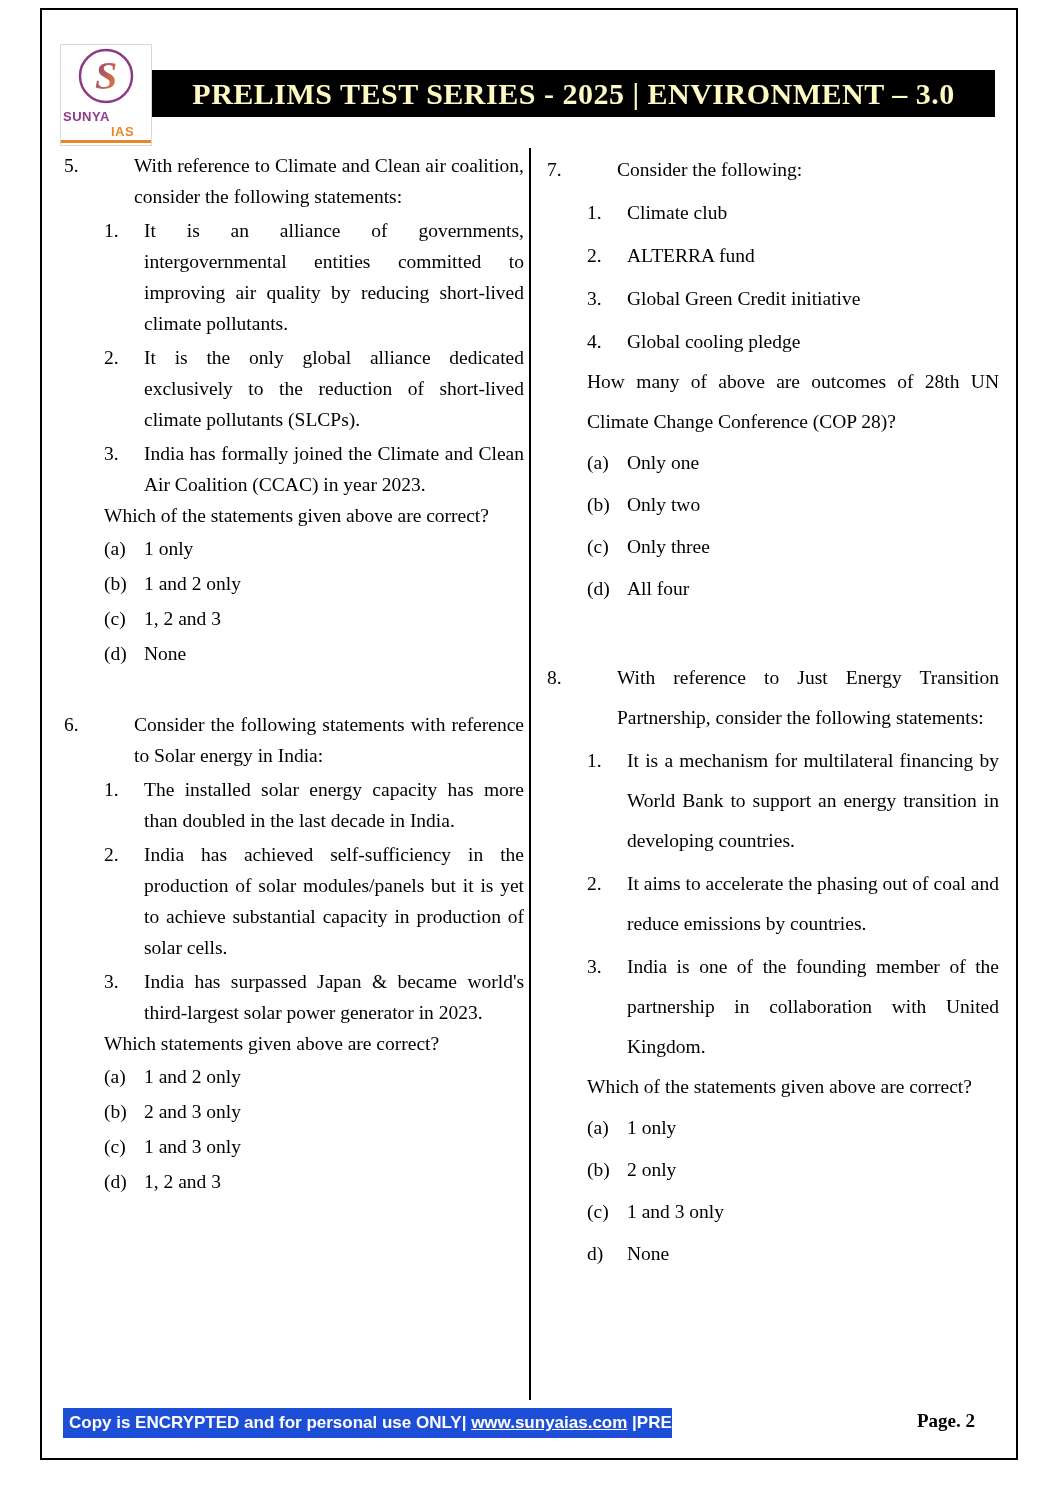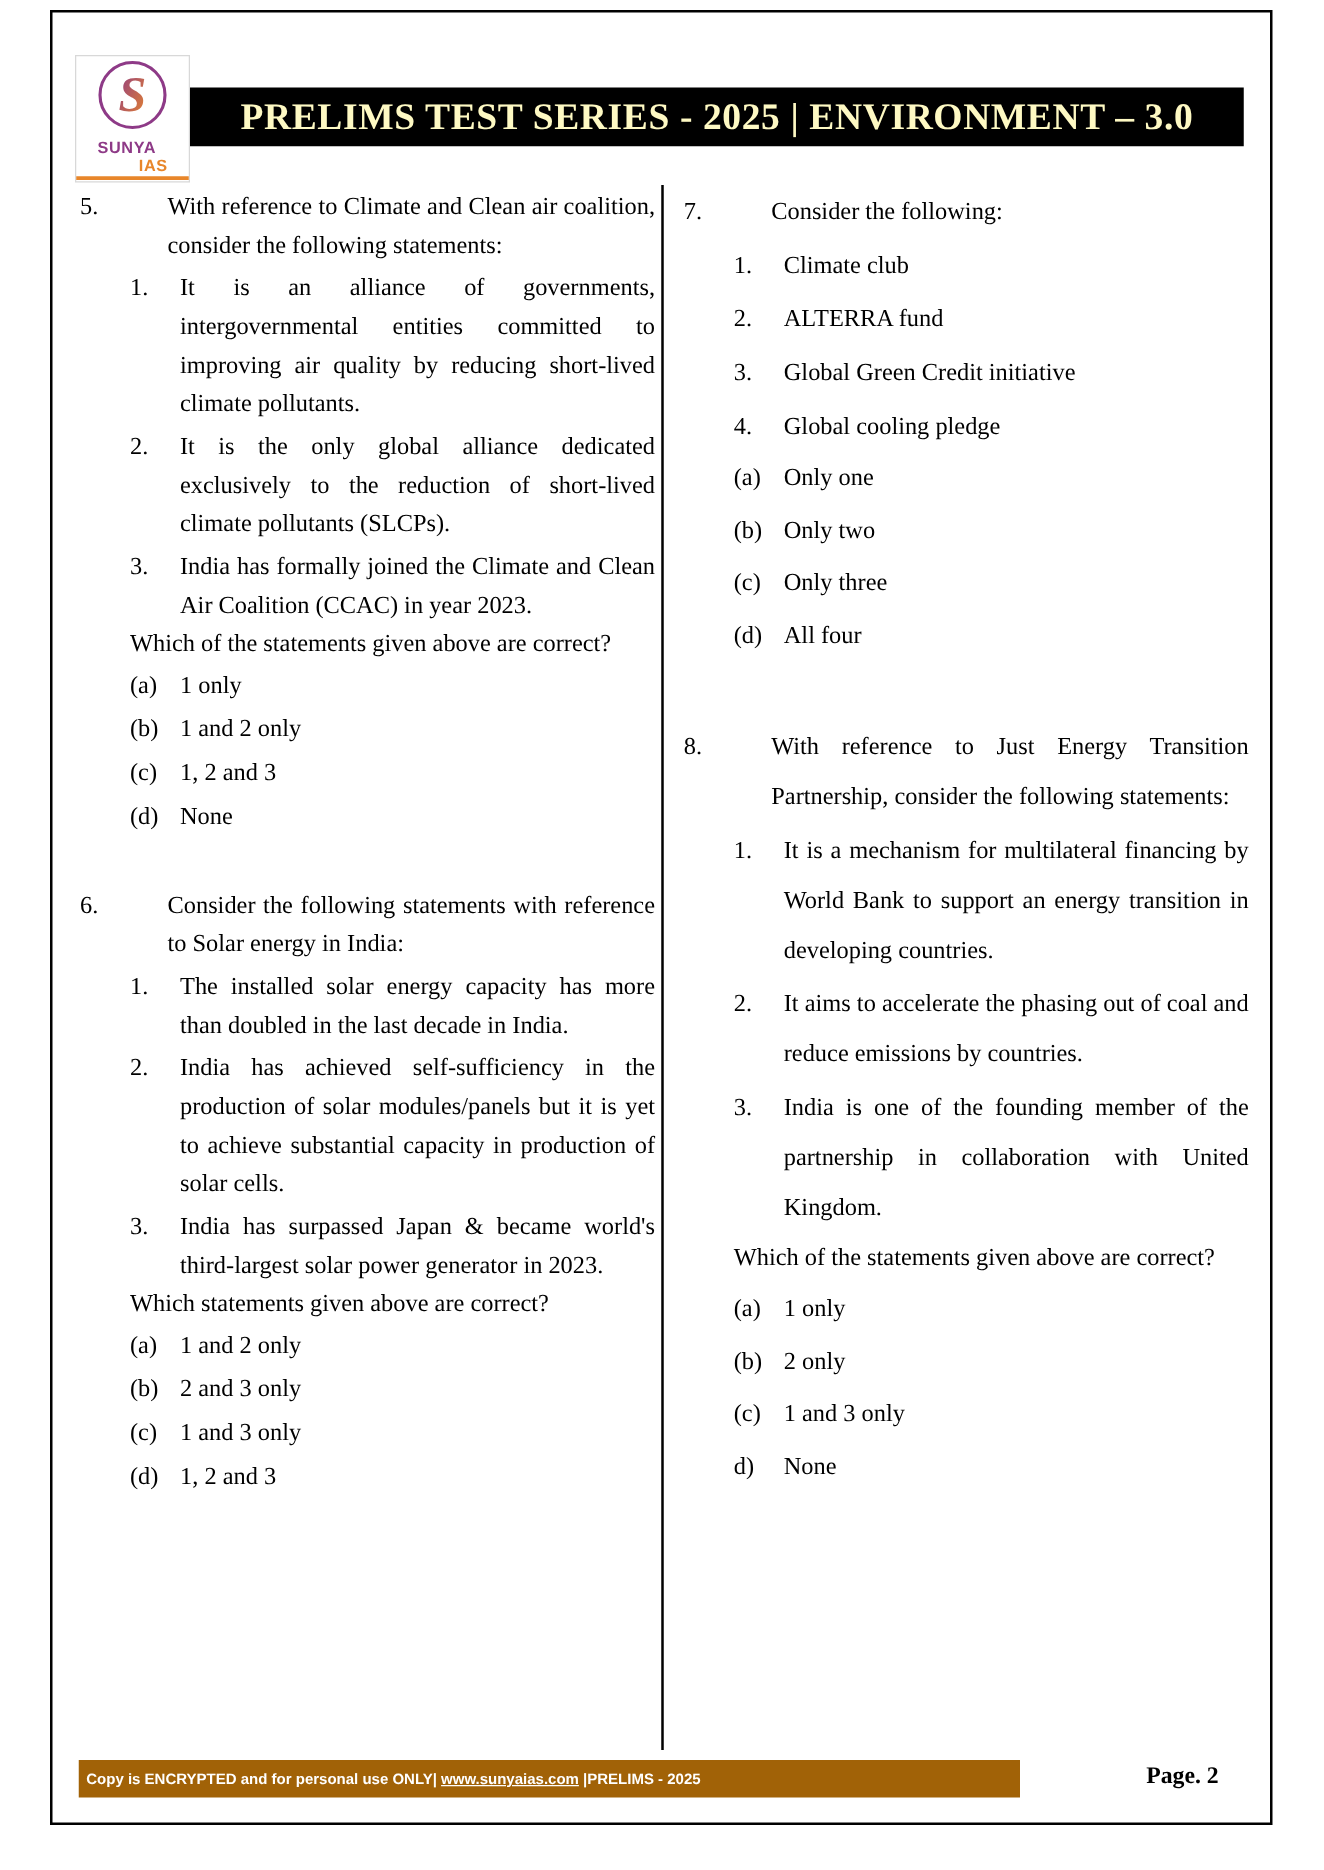--- a/index.html
+++ b/index.html
@@ -15,21 +15,21 @@
   
   .logo {
     position:absolute; left:60px; top:44px; width:90px; height:96px;
     display:flex; flex-direction:column; align-items:center; justify-content:flex-start;
     background:#fff; border:1px solid #d8d8d8; padding:2px 0;
   }
   .logo-text {
     font-family:"Liberation Sans", sans-serif; font-weight:bold; font-size:13px;
     letter-spacing:0.5px; border-bottom:3px solid #e8862a; padding:0 2px 1px 2px;
   }
-  .logo-text .sunya { color:#8e3a87;margin-left:15px; }
+  .logo-text .sunya { color:#8e3a87; }
   .logo-text .ias { color:#e8862a;margin-left:48px; }
   .title-bar {
     position:absolute; left:152px; top:70px; width:843px; height:47px;
     background:#000; color:#fef9c3; display:flex; align-items:center; justify-content:center;
     font-weight:bold; font-size:30px; letter-spacing:0.5px; white-space:nowrap;
   }
   
   .divider {
     position:absolute; left:529px; top:148px; height:1252px; width:0;
     border-left:2px solid #000;
@@ -49,23 +49,23 @@
   .s-num { width:40px; flex:none; }
   .s-text { flex:1; text-align:justify; }
   .q-ask { margin-left:40px; text-align:justify; }
   .options { margin-left:40px; }
   .o-row { display:flex; }
   .col-left  .o-row { line-height:35px; }
   .col-right .o-row { line-height:42px; }
   .o-label { width:40px; flex:none; }
   
   .footer-bar {
-    position:absolute; left:63px; top:1408px; width:753px; height:30px;
-    background:#a16207; color:#fff; display:flex; align-items:center;
-    font-family:"Liberation Sans", sans-serif; font-weight:bold; font-size:12px;
+    position:absolute; left:63px; top:1408px; width:609px; height:30px;
+    background:#1d4ed8; color:#fff; display:flex; align-items:center;
+    font-family:"Liberation Sans", sans-serif; font-weight:bold; font-size:17px;
     padding-left:6px; box-sizing:border-box; white-space:pre;
   }
   .footer-link { text-decoration:underline; color:#fff; }
   .page-num {
     position:absolute; right:84px; top:1410px;
     font-weight:bold; font-size:19px; font-family:"Liberation Serif", serif;
   }
 </style>
 </head>
 <body>
@@ -196,20 +196,21 @@
       </div>
       <div class="s-row">
         <span class="s-num">3.</span>
         <div class="s-text">Global Green Credit initiative</div>
       </div>
       <div class="s-row">
         <span class="s-num">4.</span>
         <div class="s-text">Global cooling pledge</div>
       </div>
     </div>
+    <div class="q-ask">How many of above are outcomes of 28th UN Climate Change Conference (COP 28)?</div>
     <div class="options">
       <div class="o-row">
         <span class="o-label">(a)</span>
         <span class="o-text">Only one</span>
       </div>
       <div class="o-row">
         <span class="o-label">(b)</span>
         <span class="o-text">Only two</span>
       </div>
       <div class="o-row">

